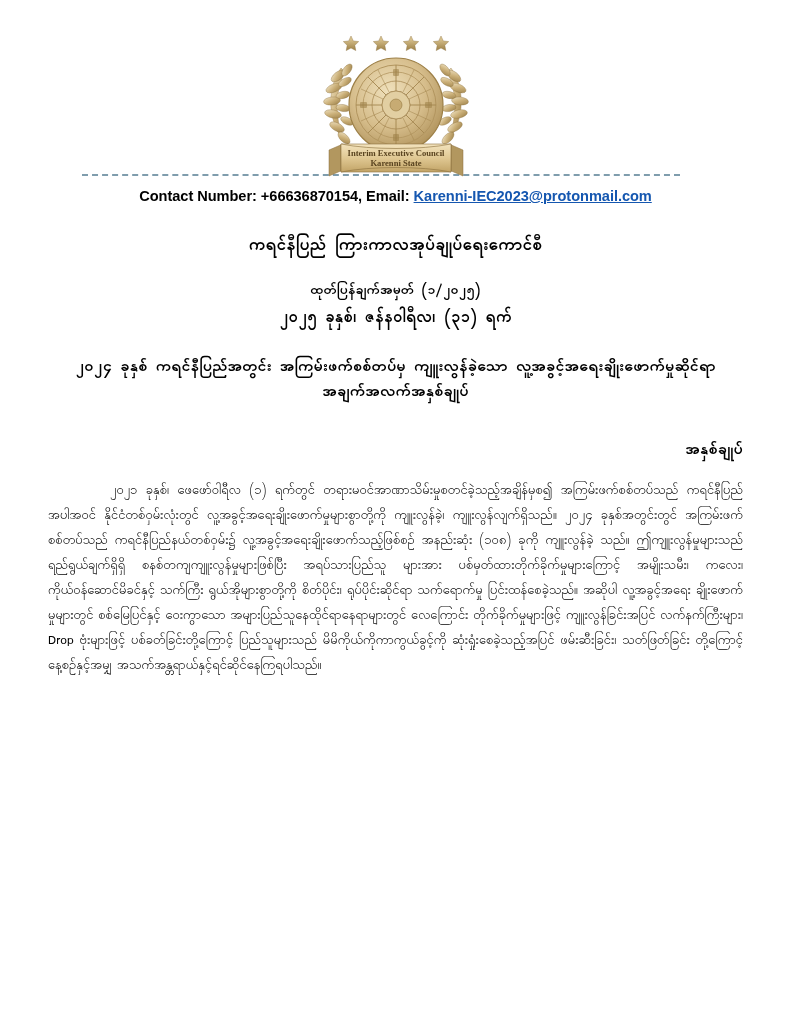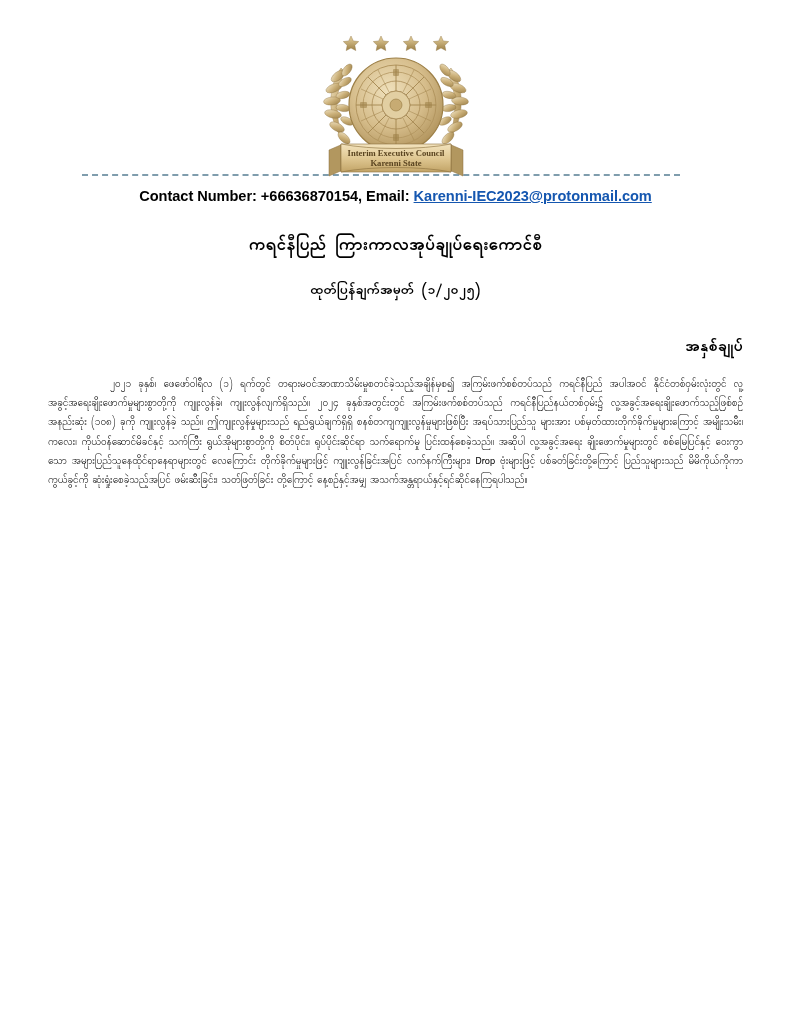--- a/index.html
+++ b/index.html
@@ -112,21 +112,21 @@
 
   .section-head {
     font-size: 16.2px;
     font-weight: bold;
     margin-top: 32px;
     text-align: right;
   }
 
   
   .body-para {
-    font-size: 10px;
+    font-size: 13px;
     text-align: justify;
     text-justify: inter-word;
     line-height: 1.93;
     margin-top: 16px;
     text-indent: 62px;
     hyphens: none;
   }
   .body-para.second {
     margin-top: 18px;
   }
@@ -255,21 +255,27 @@
   </div>
 
   <div class="contact-block">
     <div class="contact-line"><span>Contact Number: +66636870154, Email: </span><a class="email-link" href="#">Karenni-IEC2023@protonmail.com</a></div>
   </div>
 
   <div class="org-title my">ကရင်နီပြည် ကြားကာလအုပ်ချုပ်ရေးကောင်စီ</div>
 
   <div class="decl-block">
     <div class="decl-no my">ထုတ်ပြန်ချက်အမှတ် (၁/၂၀၂၅)</div>
-  </div>
-
+    <div class="decl-date my">၂၀၂၅ ခုနှစ်၊ ဇန်နဝါရီလ၊ (၃၁) ရက်</div>
+  </div>
+
+  <div class="subject-title my">
+    <span>၂၀၂၄ ခုနှစ် ကရင်နီပြည်အတွင်း အကြမ်းဖက်စစ်တပ်မှ ကျူးလွန်ခဲ့သော လူ့အခွင့်အရေးချိုးဖောက်မှုဆိုင်ရာ</span>
+    <br>
+    <span>အချက်အလက်အနှစ်ချုပ်</span>
+  </div>
 
   <div class="section-head my">အနှစ်ချုပ်</div>
 
   <div class="body-para my">၂၀၂၁ ခုနှစ်၊ ဖေဖော်ဝါရီလ (၁) ရက်တွင် တရားမဝင်အာဏာသိမ်းမှုစတင်ခဲ့သည့်အချိန်မှစ၍ အကြမ်းဖက်စစ်တပ်သည် ကရင်နီပြည် အပါအဝင် နိုင်ငံတစ်ဝှမ်းလုံးတွင် လူ့အခွင့်အရေးချိုးဖောက်မှုများစွာတို့ကို ကျူးလွန်ခဲ့၊ ကျူးလွန်လျက်ရှိသည်။ ၂၀၂၄ ခုနှစ်အတွင်းတွင် အကြမ်းဖက်စစ်တပ်သည် ကရင်နီပြည်နယ်တစ်ဝှမ်း၌ လူ့အခွင့်အရေးချိုးဖောက်သည့်ဖြစ်စဉ် အနည်းဆုံး (၁၀၈) ခုကို ကျူးလွန်ခဲ့ သည်။ ဤကျူးလွန်မှုများသည် ရည်ရွယ်ချက်ရှိရှိ စနစ်တကျကျူးလွန်မှုများဖြစ်ပြီး အရပ်သားပြည်သူ များအား ပစ်မှတ်ထားတိုက်ခိုက်မှုများကြောင့် အမျိုးသမီး၊ ကလေး၊ ကိုယ်ဝန်ဆောင်မိခင်နှင့် သက်ကြီး ရွယ်အိုများစွာတို့ကို စိတ်ပိုင်း၊ ရုပ်ပိုင်းဆိုင်ရာ သက်ရောက်မှု ပြင်းထန်စေခဲ့သည်။ အဆိုပါ လူ့အခွင့်အရေး ချိုးဖောက်မှုများတွင် စစ်မြေပြင်နှင့် ဝေးကွာသော အများပြည်သူနေထိုင်ရာနေရာများတွင် လေကြောင်း တိုက်ခိုက်မှုများဖြင့် ကျူးလွန်ခြင်းအပြင် လက်နက်ကြီးများ၊ Drop ဗုံးများဖြင့် ပစ်ခတ်ခြင်းတို့ကြောင့် ပြည်သူများသည် မိမိကိုယ်ကိုကာကွယ်ခွင့်ကို ဆုံးရှုံးစေခဲ့သည့်အပြင် ဖမ်းဆီးခြင်း၊ သတ်ဖြတ်ခြင်း တို့ကြောင့် နေ့စဉ်နှင့်အမျှ အသက်အန္တရာယ်နှင့်ရင်ဆိုင်နေကြရပါသည်။</div>
 
 
 </div>
 
 </body></html>

